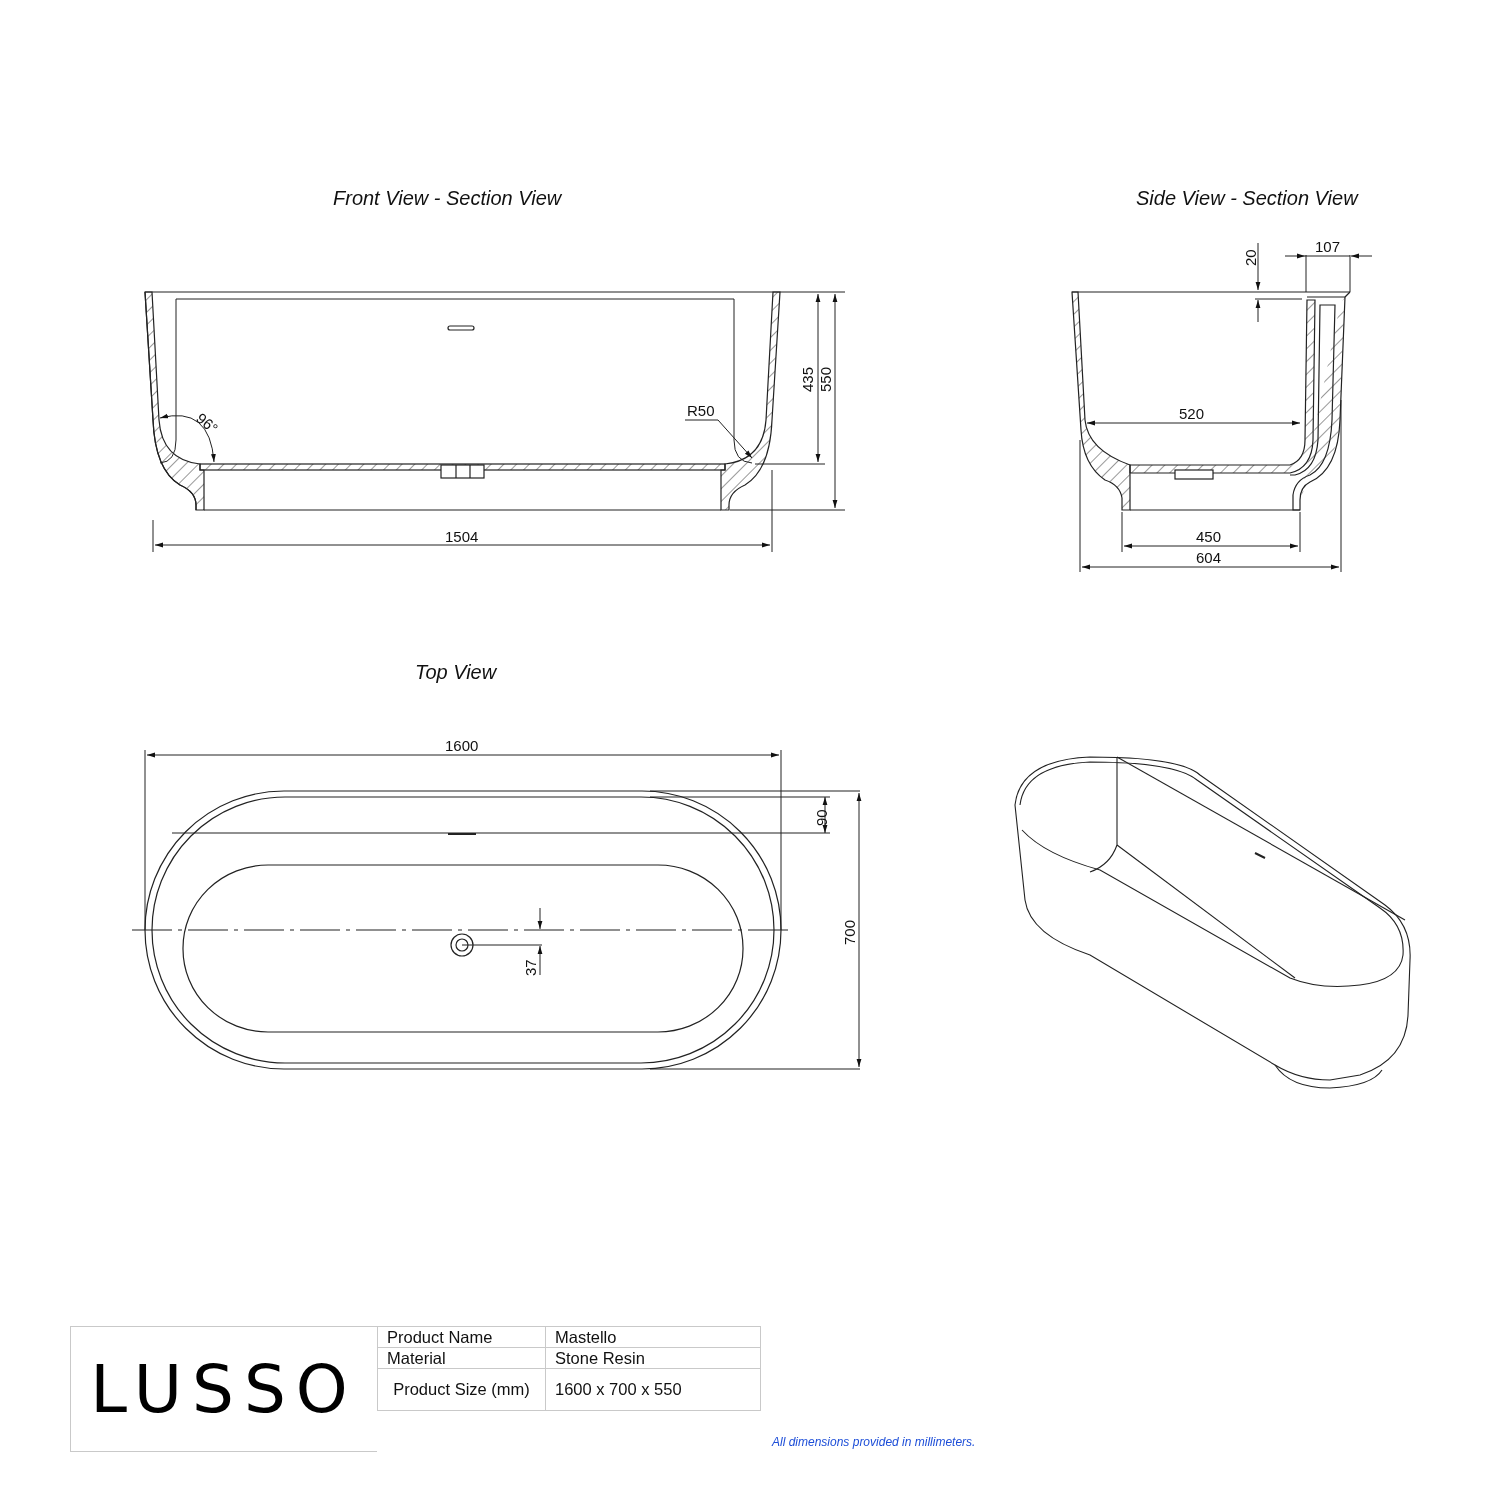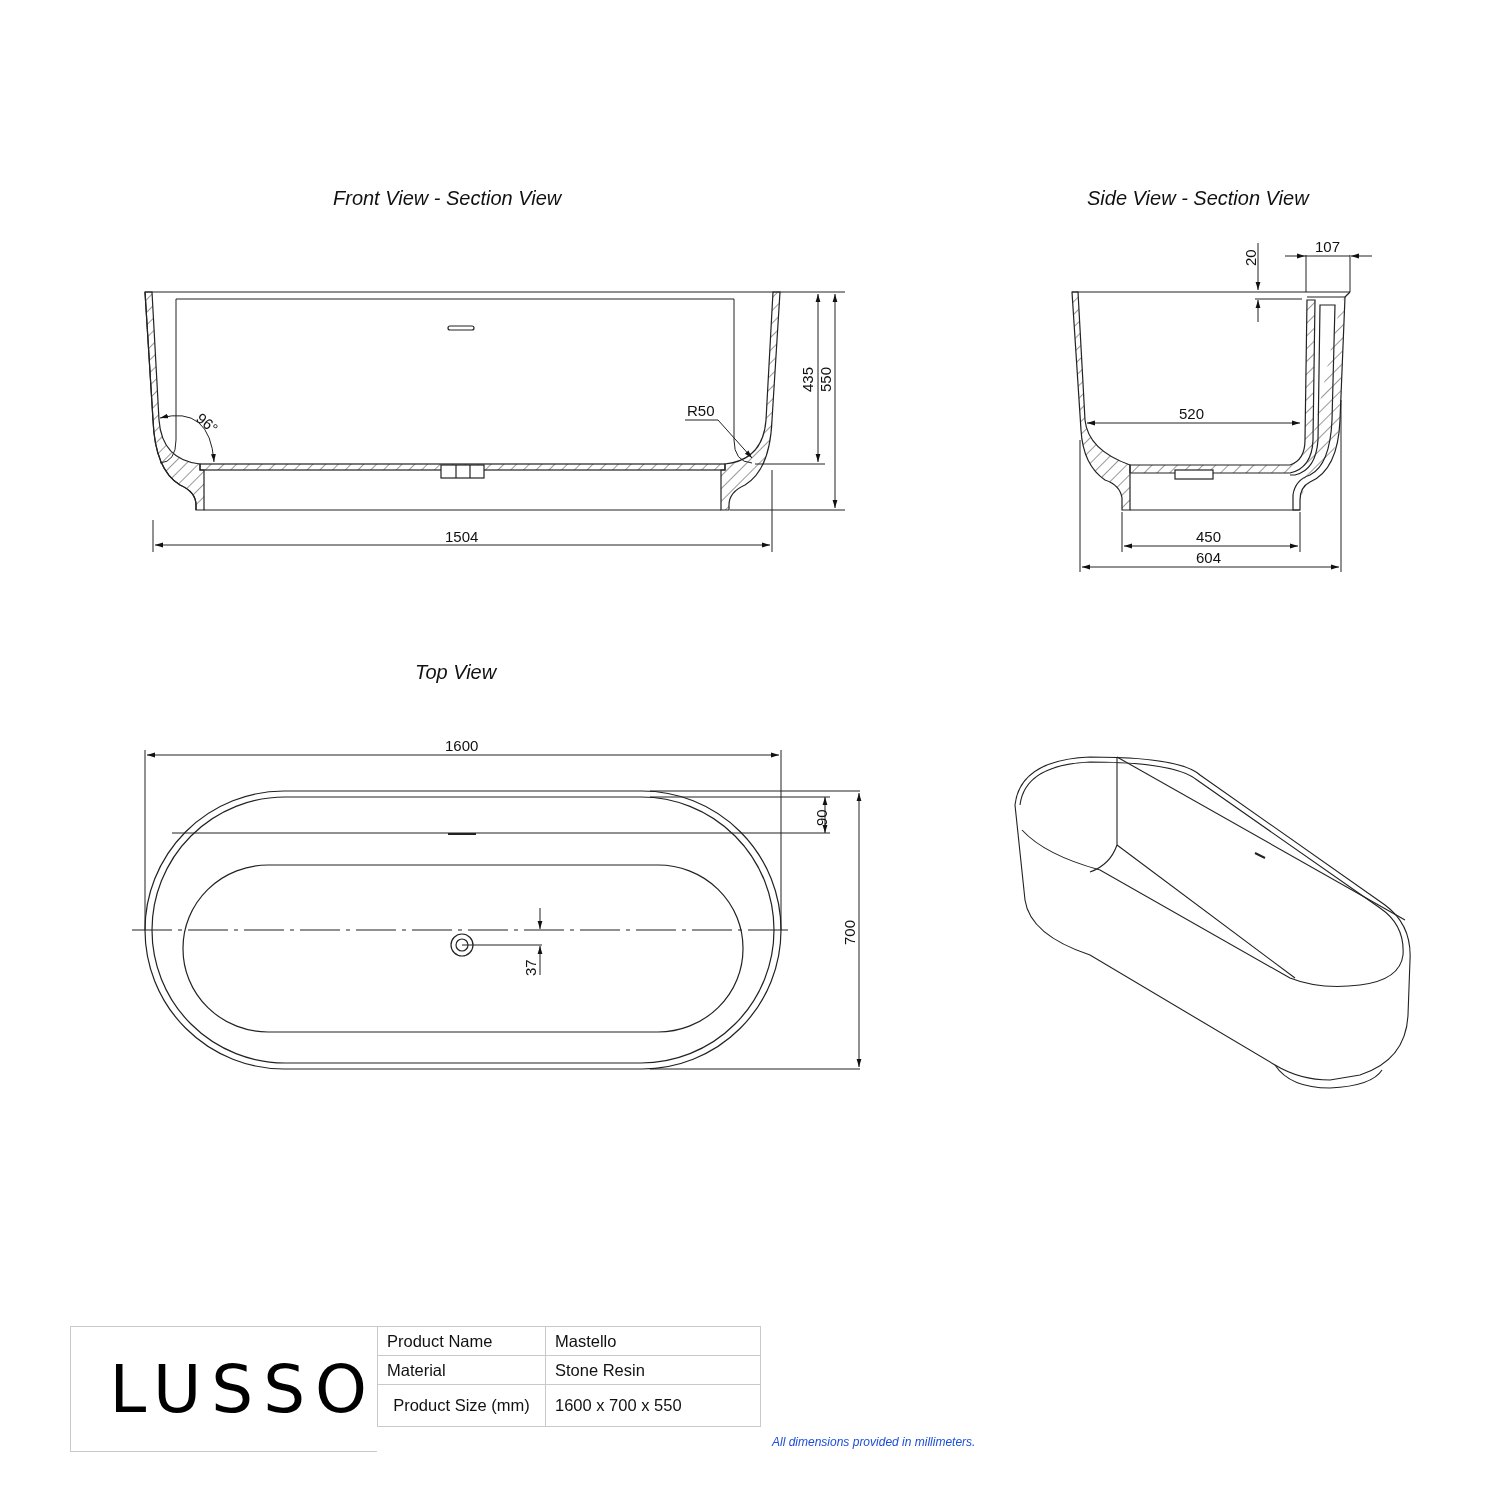--- a/index.html
+++ b/index.html
@@ -3,35 +3,35 @@
 <meta charset="utf-8">
 <style>
   html, body { margin:0; padding:0; background:#ffffff; }
   body { width:1500px; height:1500px; position:relative; overflow:hidden;
          font-family:"Liberation Sans", sans-serif; color:#111; }
   .title { position:absolute; font-size:20px; color:#111; white-space:nowrap;font-style:italic; }
   svg.drawing { position:absolute; left:0; top:0; }
   .dim { font-family:"Liberation Sans", sans-serif; font-size:15px; fill:#111; }
   .tb-logo { position:absolute; left:70px; top:1326px; width:307px; height:126px;
              border:1.5px solid #c9c9c9; border-right:none; box-sizing:border-box;
-             display:flex; align-items:center; justify-content:flex-end; }
+             display:flex; align-items:center; justify-content:center; }
   .logo-text { font-size:66px; letter-spacing:10px; font-weight:normal; color:#000;
                font-family:"DejaVu Sans", sans-serif; }
   table.spec { position:absolute; left:377px; top:1326px; border-collapse:collapse;
                font-size:16.5px; }
-  table.spec td { border:1.5px solid #c9c9c9; height:29px; padding:0 9px; box-sizing:border-box; }
+  table.spec td { border:1.5px solid #c9c9c9; height:21px; padding:0 9px; box-sizing:border-box; }
   table.spec td.k { width:168px; }
   table.spec td.v { width:215px; }
   .note { position:absolute; left:772px; top:1435px; font-size:12px; font-style:italic; color:#1d4ed8; }
 </style>
 </head>
 <body>
 
 <div class="title" style="left:333px; top:187px;">Front View - Section View</div>
-<div class="title" style="left:1087px; top:187px;">Side View - Section View</div>
+<div class="title" style="left:1136px; top:187px;">Side View - Section View</div>
 <div class="title" style="left:415px; top:661px;">Top View</div>
 
 <svg class="drawing" width="1500" height="1500" viewBox="0 0 1500 1500">
   <defs>
     <pattern id="hatch" patternUnits="userSpaceOnUse" width="9" height="9" patternTransform="rotate(45)">
       <line x1="0" y1="0" x2="0" y2="9" stroke="#333" stroke-width="1"></line>
     </pattern>
     <marker id="arr" viewBox="0 0 10 10" refX="10" refY="5" markerWidth="8" markerHeight="8" orient="auto-start-reverse">
       <path d="M0,2 L10,5 L0,8 z" fill="#111"></path>
     </marker>

